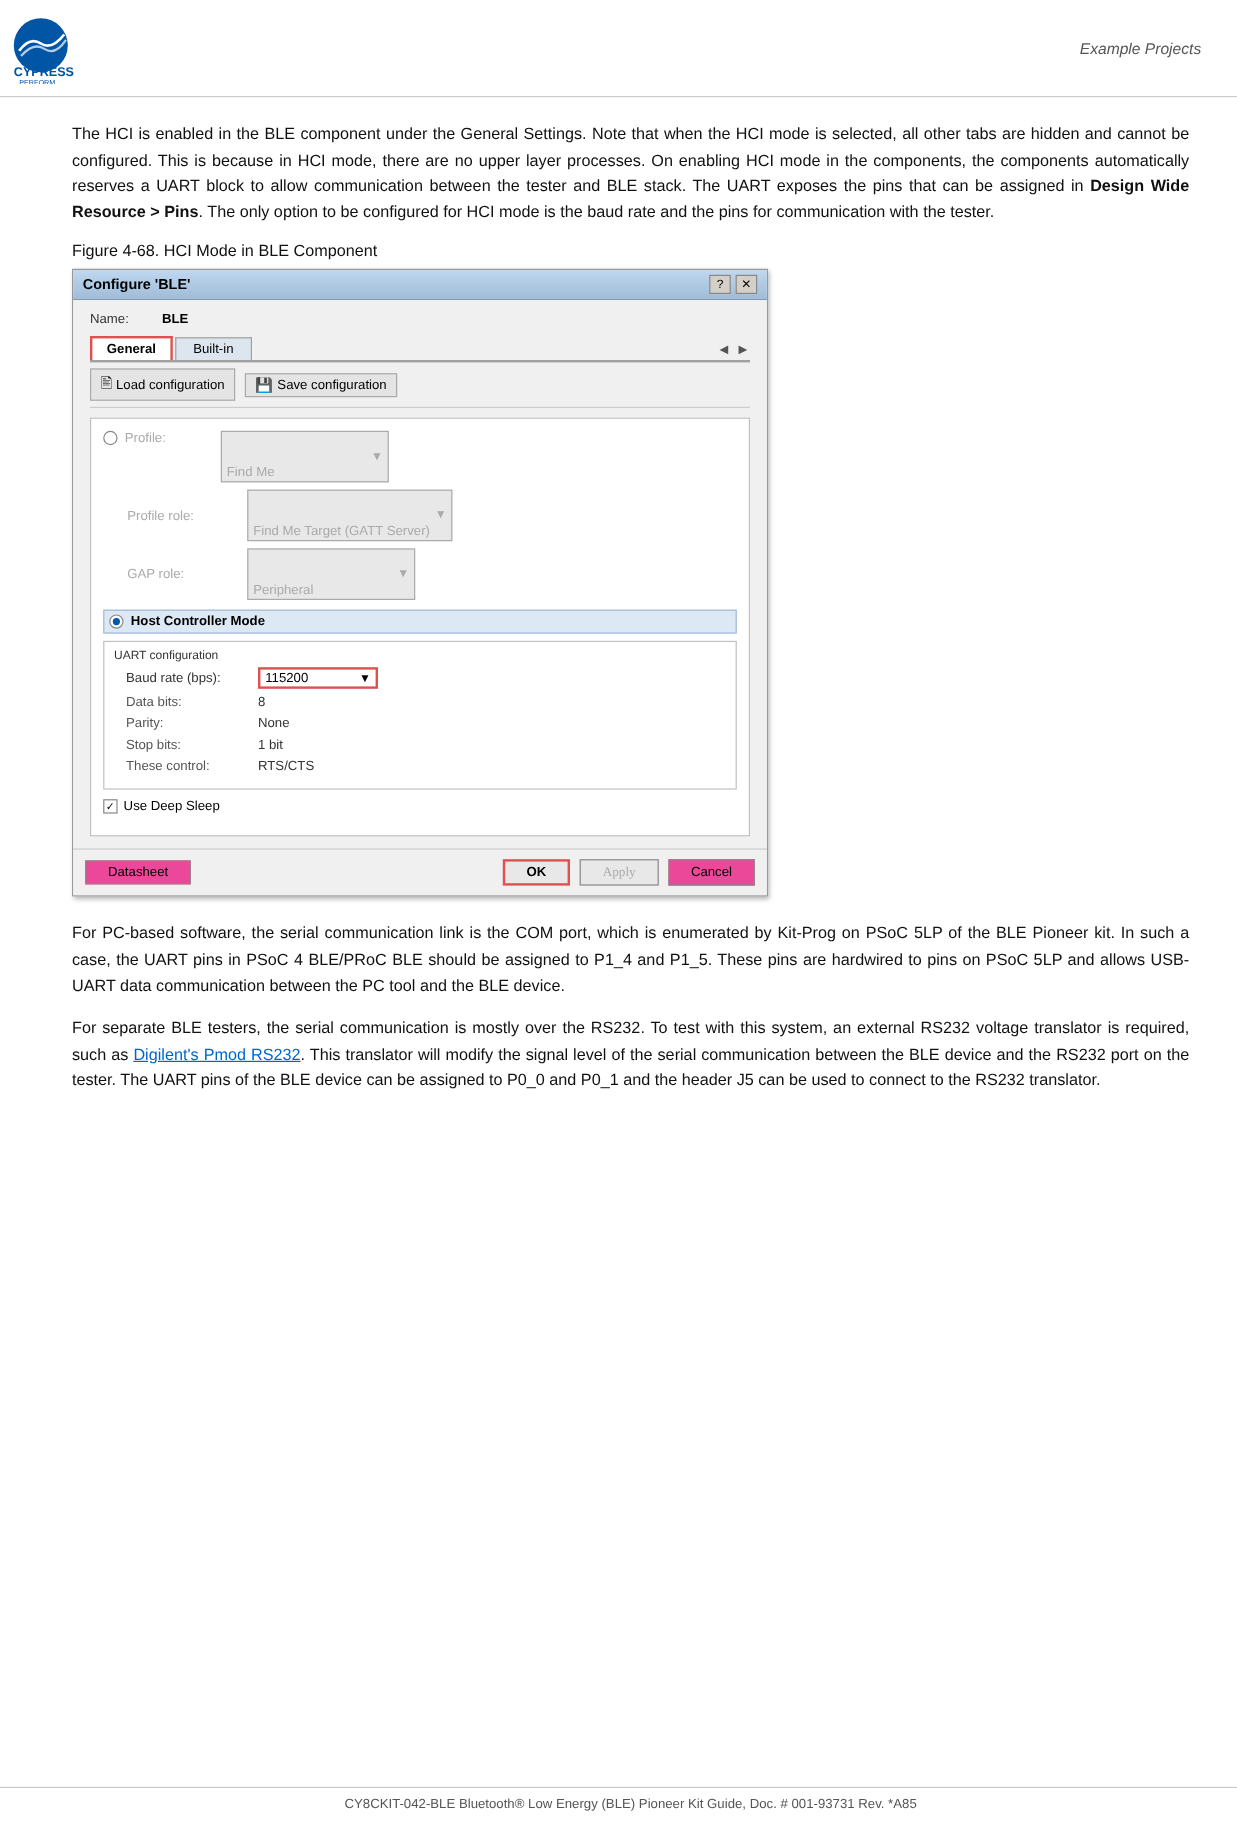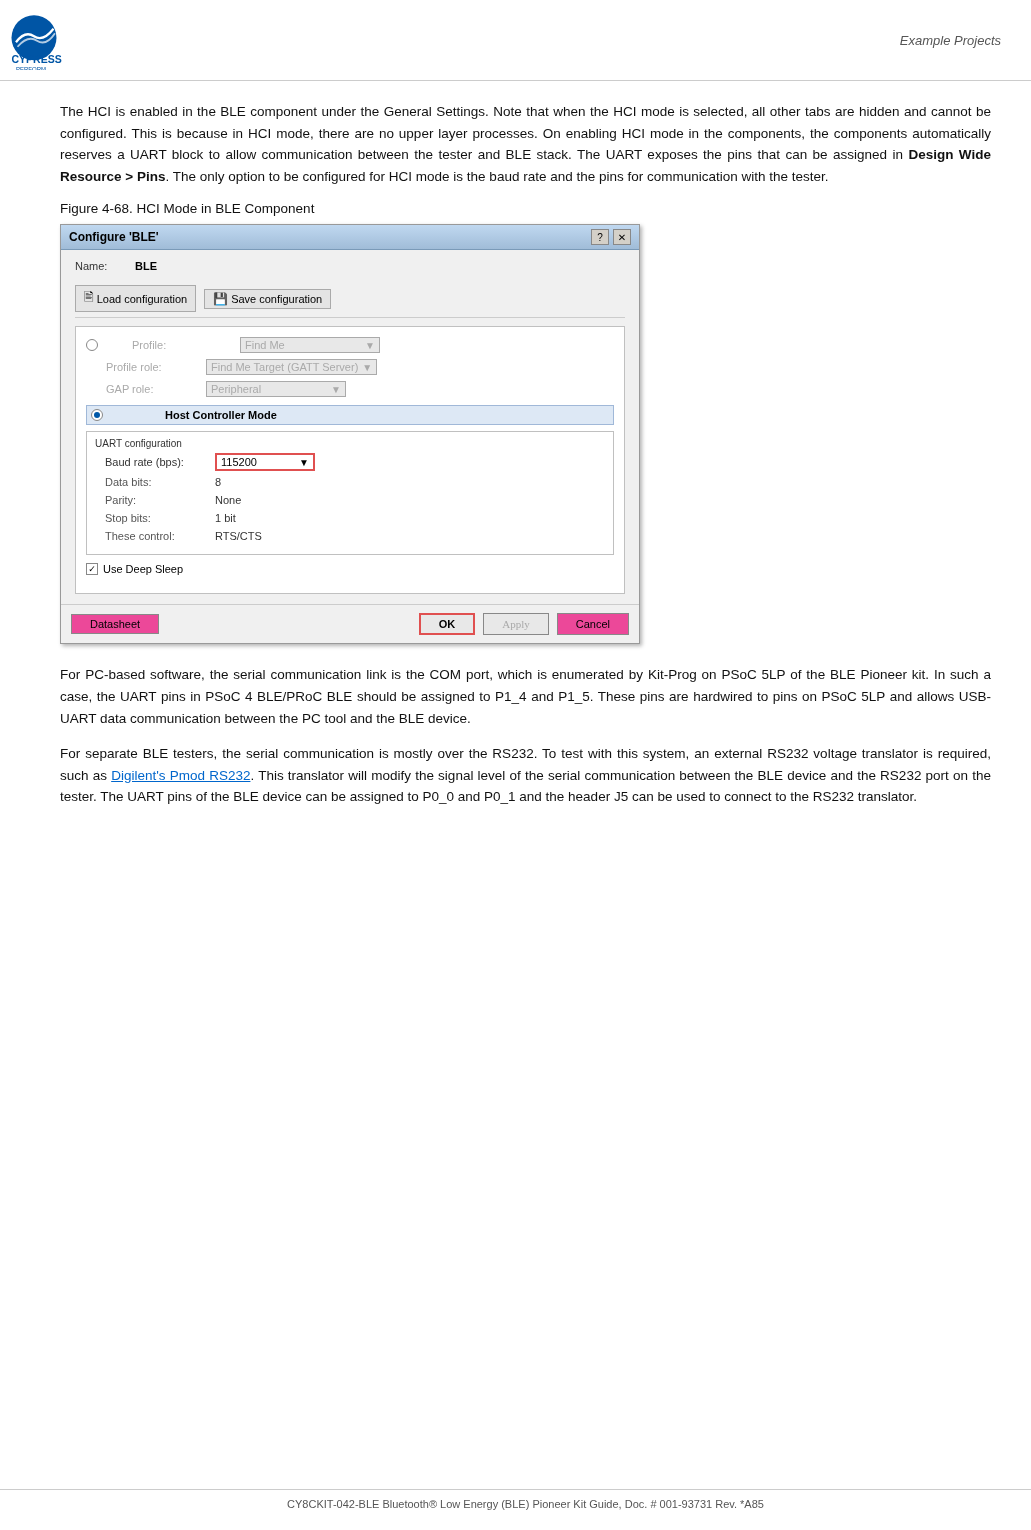--- a/index.html
+++ b/index.html
@@ -196,34 +196,32 @@
       border: 1px solid #aaa;
       background: #fff;
       padding: 1px 4px;
       font-size: 11px;
       min-width: 140px;
     }
     .form-dropdown.disabled {
       background: #e8e8e8;
       color: #aaa;
     }
-    .dropdown-text { flex: 1; }
+    .dropdown-text { flex: 1; margin-top: 27px; }
     .dropdown-arrow { font-size: 10px; margin-left: 4px; }
 
     .form-value {
       font-size: 11px;
       color: #333;
     }
 
     .radio-row {
       display: flex;
-      align-items: center;
       margin-bottom: 6px;
       font-size: 11px;
-      gap: 28px;
     }
     .radio-dot {
       width: 12px; height: 12px;
       border-radius: 50%;
       border: 1px solid #888;
       margin-right: 6px;
       display: flex; align-items: center; justify-content: center;
       background: #fff;
     }
     .radio-dot.selected::after {
@@ -367,20 +365,28 @@
       </div>
     </div>
 
     <div class="dialog-body">
 
       <div class="name-row">
         <span class="name-label">Name:</span>
         <span class="name-value">BLE</span>
       </div>
 
+      <div class="tabs-row">
+        <div class="tab active">General</div>
+        <div class="tab">Built-in</div>
+        <div class="tab-nav-arrows">
+          <span class="tab-arrow">◄</span>
+          <span class="tab-arrow">►</span>
+        </div>
+      </div>
 
       <div class="toolbar-row">
         <div class="toolbar-btn">
           <span class="toolbar-btn-icon">🖹</span>
           <span>Load configuration</span>
         </div>
         <div class="toolbar-btn">
           <span class="toolbar-btn-icon">💾</span>
           <span>Save configuration</span>
         </div>

